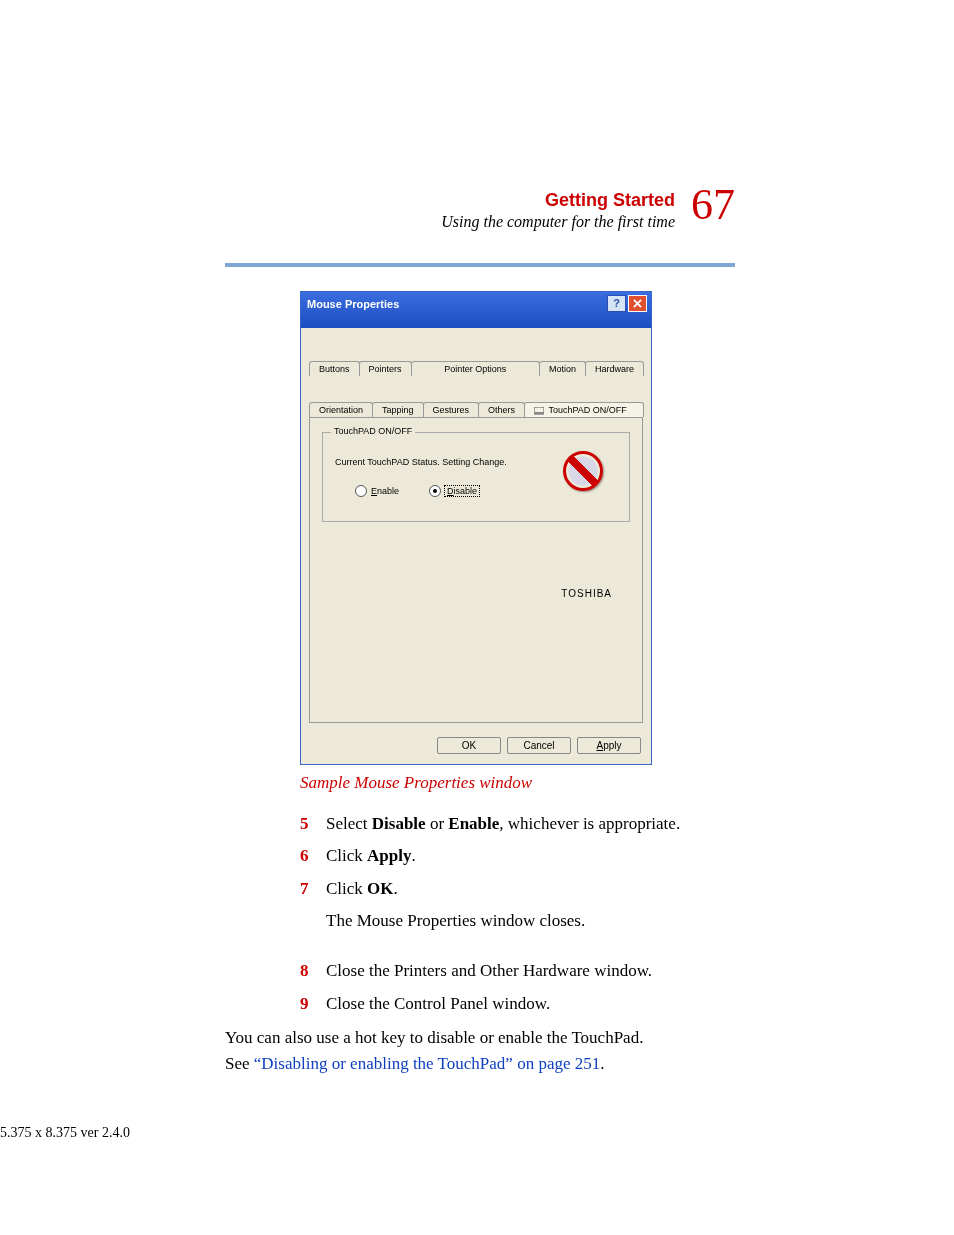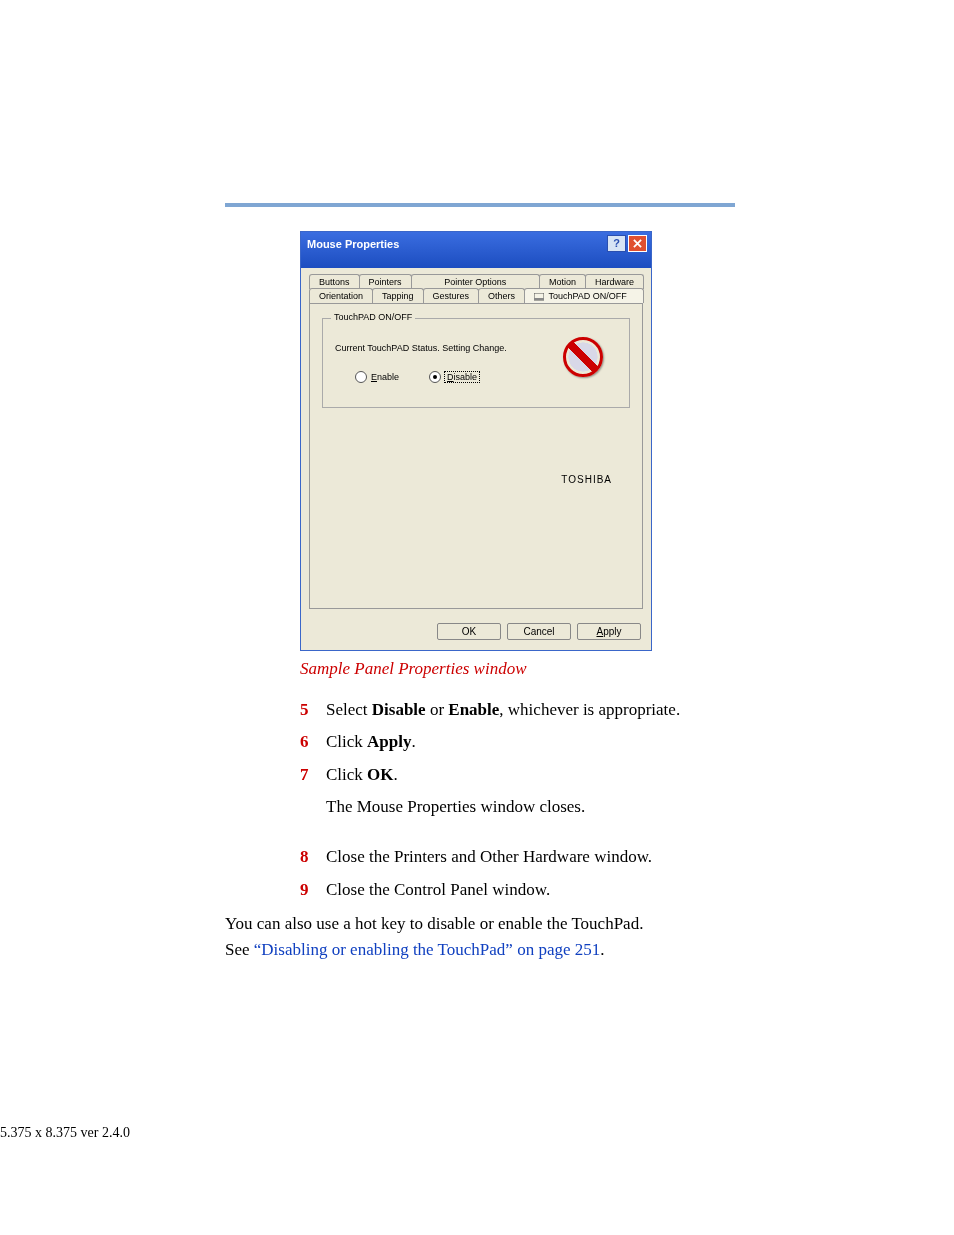--- a/index.html
+++ b/index.html
@@ -110,21 +110,21 @@
     background: #f5f3e7;
     font-weight: normal;
     z-index: 2;
     position: relative;
   }
   .tab svg { vertical-align: -2px; margin-right: 2px; } 
 
   .tabs-wrap { margin: 6px 8px 0 8px; }
   .tabrow-top { display:flex; }
   .tabrow-bot { display:flex; margin-top:-1px; }
-  .tabrow-top .tab, .tabrow-bot .tab { flex: 0 0 auto; }
+  .tabrow-top .tab, .tabrow-bot .tab { flex: 0 0 auto; margin-top: 27px; }
 
   .tabpane {
     margin: 0 8px 8px 8px;
     border: 1px solid #999;
     background: #ece9d8;
     padding: 14px 12px 90px 12px;
     min-height: 200px;
     position: relative;
   }
   .fieldset {
@@ -228,20 +228,25 @@
     text-align: left;
     font-size: 14px;
     font-family: "Times New Roman", serif;
   }
 </style>
 </head>
 <body>
 
 <div class="page">
 
+  <div class="header">
+    <div class="header-title">Getting Started</div>
+    <div class="header-sub">Using the computer for the first time</div>
+    <div class="page-num">67</div>
+  </div>
   <div class="hr"></div>
 
   <div class="win">
     <div class="titlebar">
       <span class="title-text">Mouse Properties</span>
       <span class="titlebar-btn tb-help">?</span>
       <span class="titlebar-btn tb-close">
         <svg width="9" height="9" viewBox="0 0 10 10">
             <path d="M1 1 L9 9 M9 1 L1 9" stroke="#fff" stroke-width="2"></path>
           </svg>
@@ -290,21 +295,21 @@
       <div class="brand">TOSHIBA</div>
     </div>
 
     <div class="dlg-buttons">
       <span class="dlg-btn">OK</span>
       <span class="dlg-btn">Cancel</span>
       <span class="dlg-btn"><u>A</u>pply</span>
     </div>
   </div>
 
-  <div class="caption">Sample Panel Properties window</div>
+  <div class="caption">Sample Mouse Properties window</div>
 
   <div class="steps">
     <div class="step">
       <span class="step-num">5</span>
       <span class="step-text">
         <span>Select </span><b>Disable</b><span> or </span><b>Enable</b><span>, whichever is appropriate.</span>
       </span>
     </div>
     <div class="step">
       <span class="step-num">6</span>

